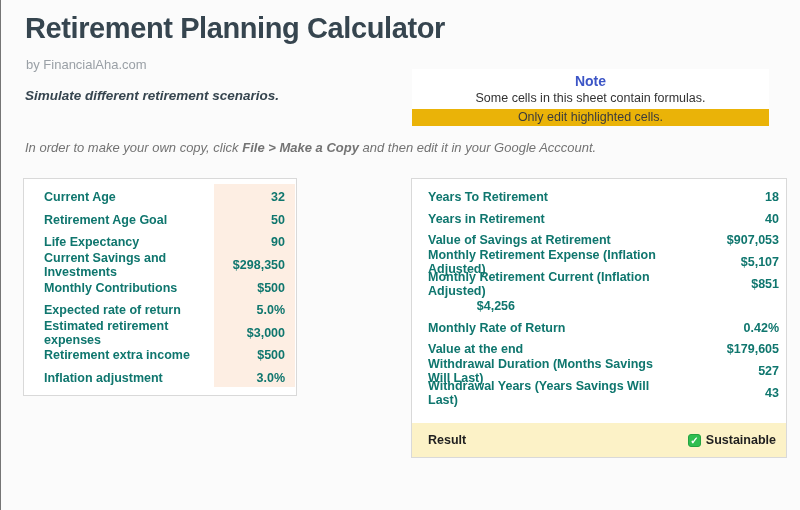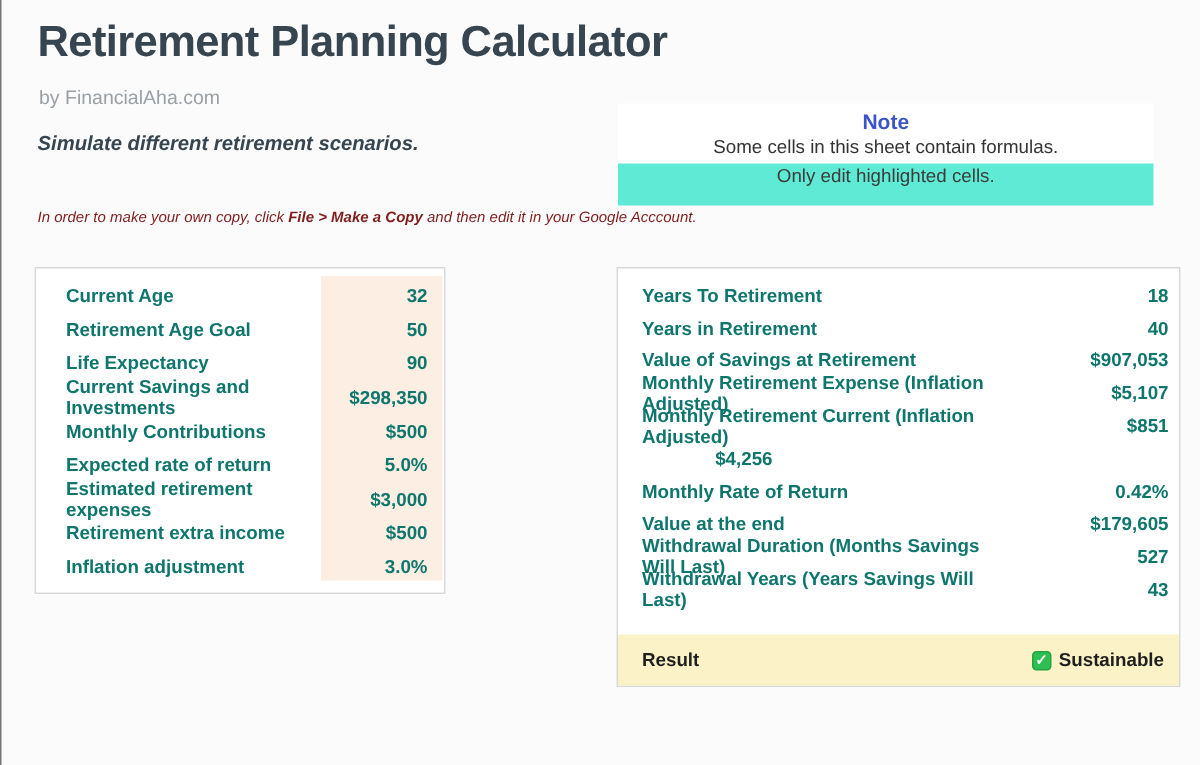--- a/index.html
+++ b/index.html
@@ -34,27 +34,27 @@
   }
   .note-title {
     padding-top: 3px; line-height: 18px;
     font-size: 14px; font-weight: 700; color: #3c55c6;
   }
   .note-line1 {
     line-height: 16px; padding-bottom: 3px;
     font-size: 12.5px; color: #333333;
   }
   .note-line2 {
-    height: 28px; line-height: 17px;
-    background: #5eead4; font-size: 12.5px; color: #3c3c3c;
+    height: 17px; line-height: 17px;
+    background: #eab308; font-size: 12.5px; color: #3c3c3c;
   }
 
   .copy-notice {
     position: absolute; left: 24px; top: 140px;
-    font-size: 10px; font-style: italic; color: #7f1d1d;
+    font-size: 13px; font-style: italic; color: #737373;
   }
   .copy-notice b { font-weight: 700; }
 
   .card {
     position: absolute; background: #ffffff;
     border: 1px solid #d9d9d9;
   }
   .inputs-card { left: 22px; top: 178px; width: 274px; height: 218px; padding-top: 7px; }
   .results-card { left: 410px; top: 178px; width: 376px; height: 280px; padding-top: 7px; }
 

